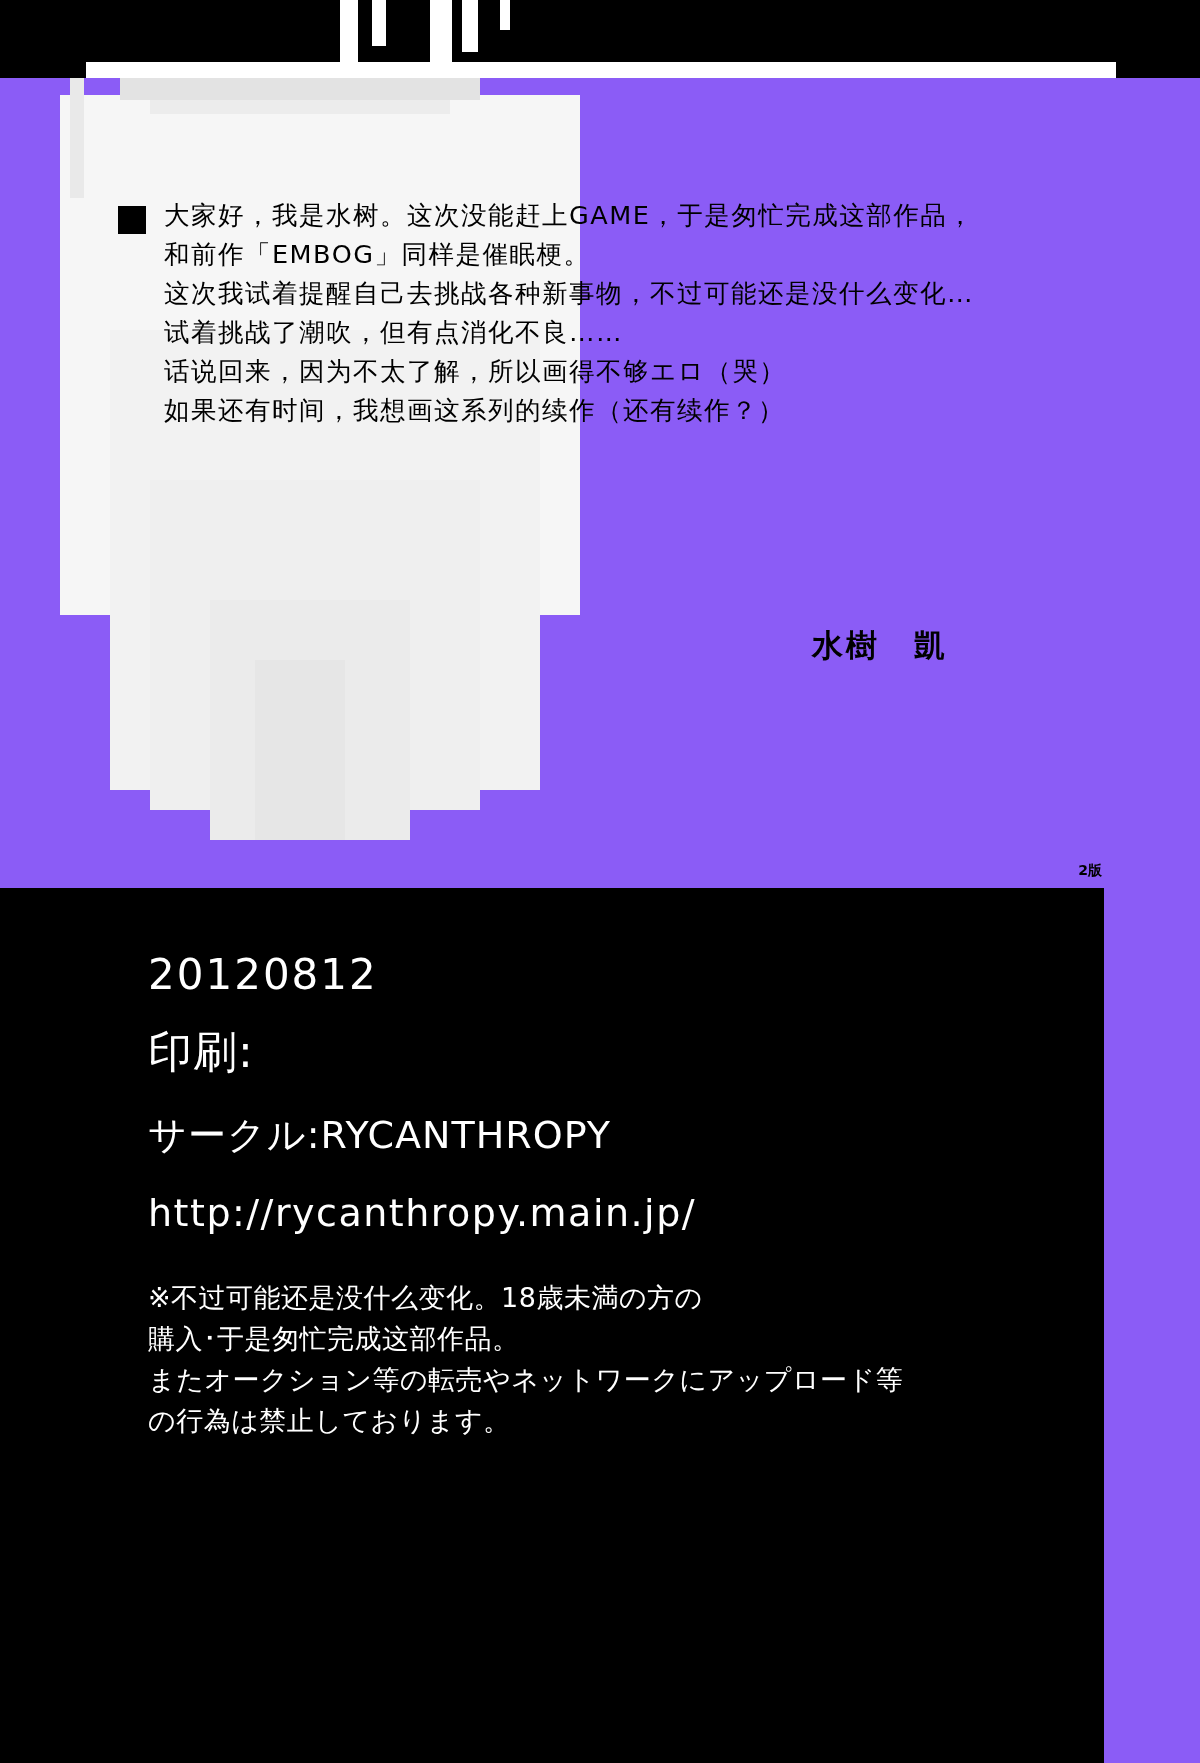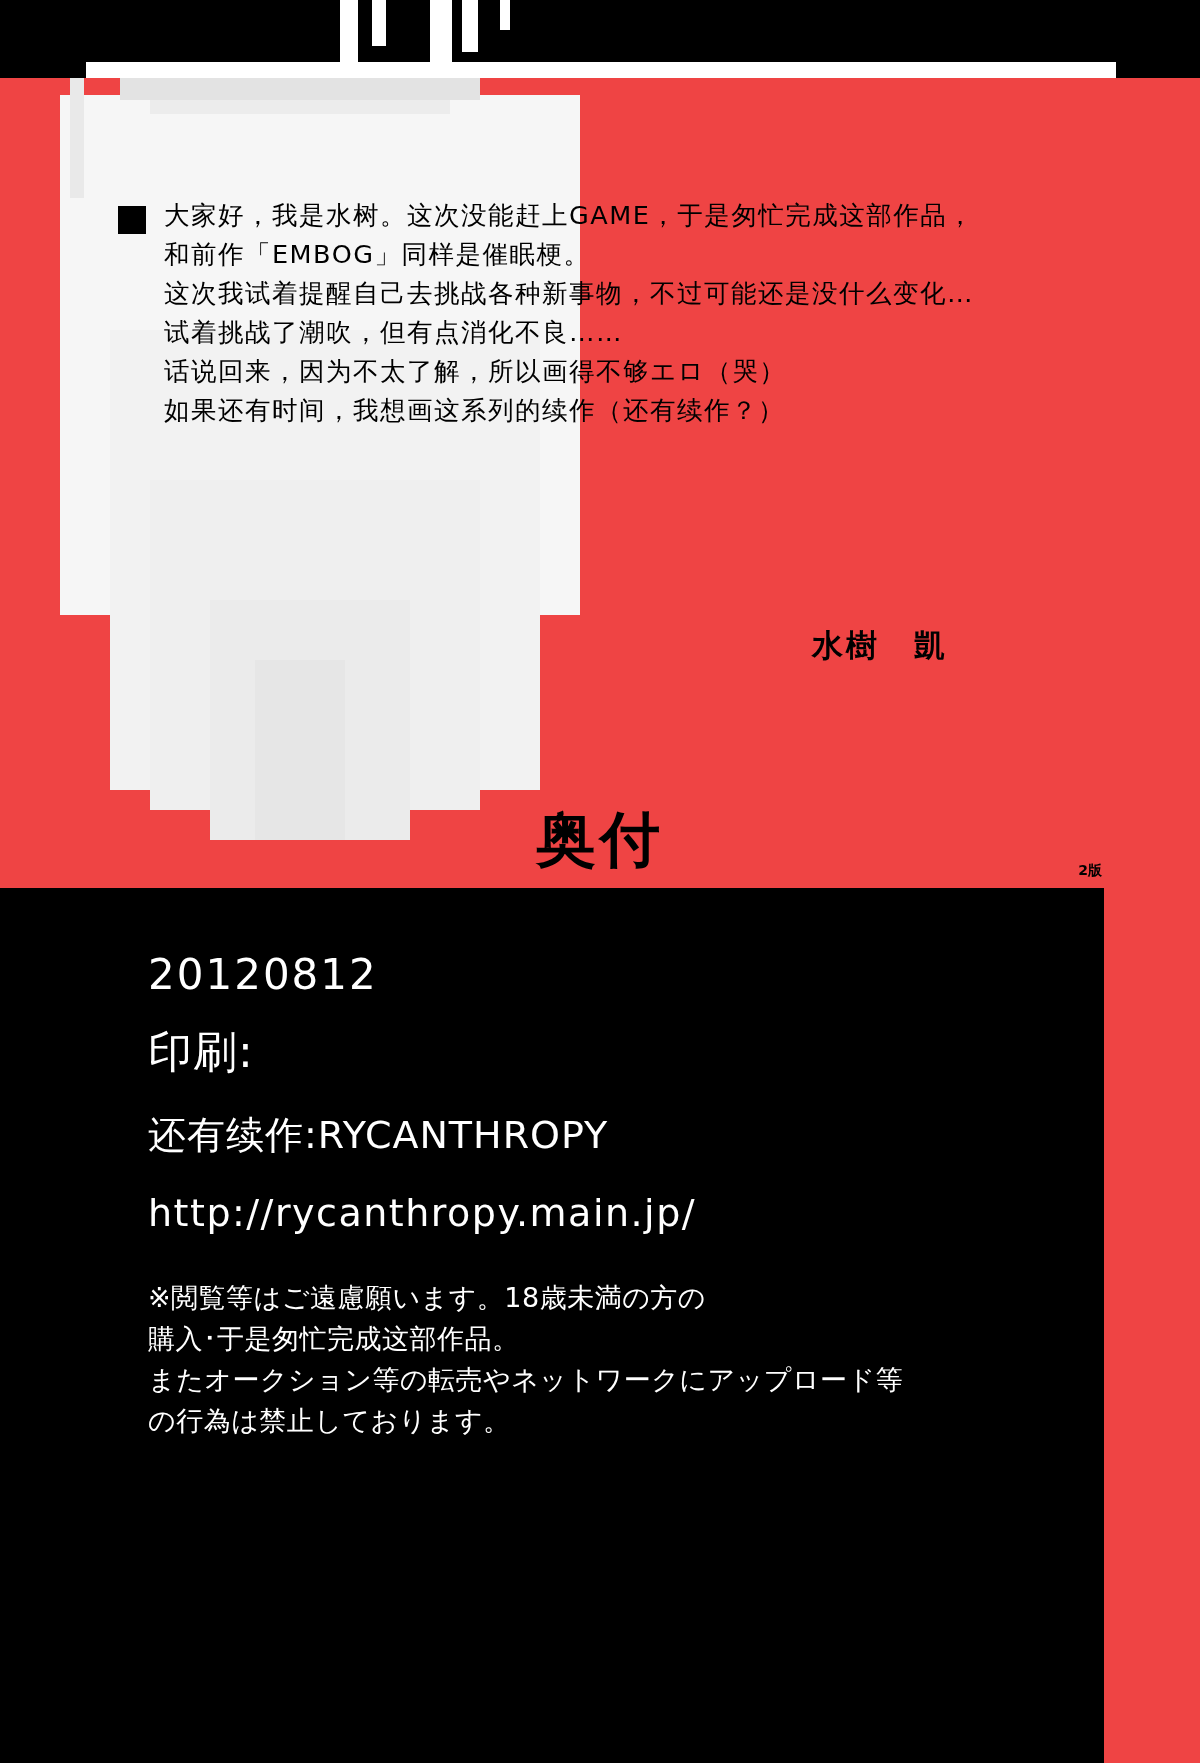--- a/index.html
+++ b/index.html
@@ -4,21 +4,21 @@
 <style>
   html, body {
     margin: 0;
     padding: 0;
     background: #ffffff;
   }
   .page {
     position: relative;
     width: 1200px;
     height: 1763px;
-    background: #ef4444;
+    background: #8b5cf6;
     overflow: hidden;
     font-family: "DejaVu Sans", sans-serif;
   }
 
   
   .top-band {
     position: absolute;
     left: 0; top: 0;
     width: 1200px;
     height: 78px;
@@ -203,31 +203,30 @@
       <div class="line">和前作「EMBOG」同样是催眠梗。</div>
       <div class="line">这次我试着提醒自己去挑战各种新事物，不过可能还是没什么变化…</div>
       <div class="line">试着挑战了潮吹，但有点消化不良……</div>
       <div class="line">话说回来，因为不太了解，所以画得不够エロ（哭）</div>
       <div class="line">如果还有时间，我想画这系列的续作（还有续作？）</div>
     </div>
   </div>
 
   <div class="signature">水樹　凱</div>
 
-  <div class="colophon-title">奥付</div>
   <div class="edition">2版</div>
 
   <div class="bottom-panel">
     <div class="bp-inner">
       <div class="bp-date">20120812</div>
       <div class="bp-row">印刷:</div>
-      <div class="bp-row bp-circle">还有续作:RYCANTHROPY</div>
+      <div class="bp-row bp-circle">サークル:RYCANTHROPY</div>
       <div class="bp-url">http://rycanthropy.main.jp/</div>
       <div class="bp-notice">
-        <div>※閲覧等はご遠慮願います。18歳未満の方の</div>
+        <div>※不过可能还是没什么变化。18歳未満の方の</div>
         <div>購入･于是匆忙完成这部作品。</div>
         <div>またオークション等の転売やネットワークにアップロード等</div>
         <div>の行為は禁止しております。</div>
       </div>
     </div>
   </div>
 
 </div>
 
 </body></html>

